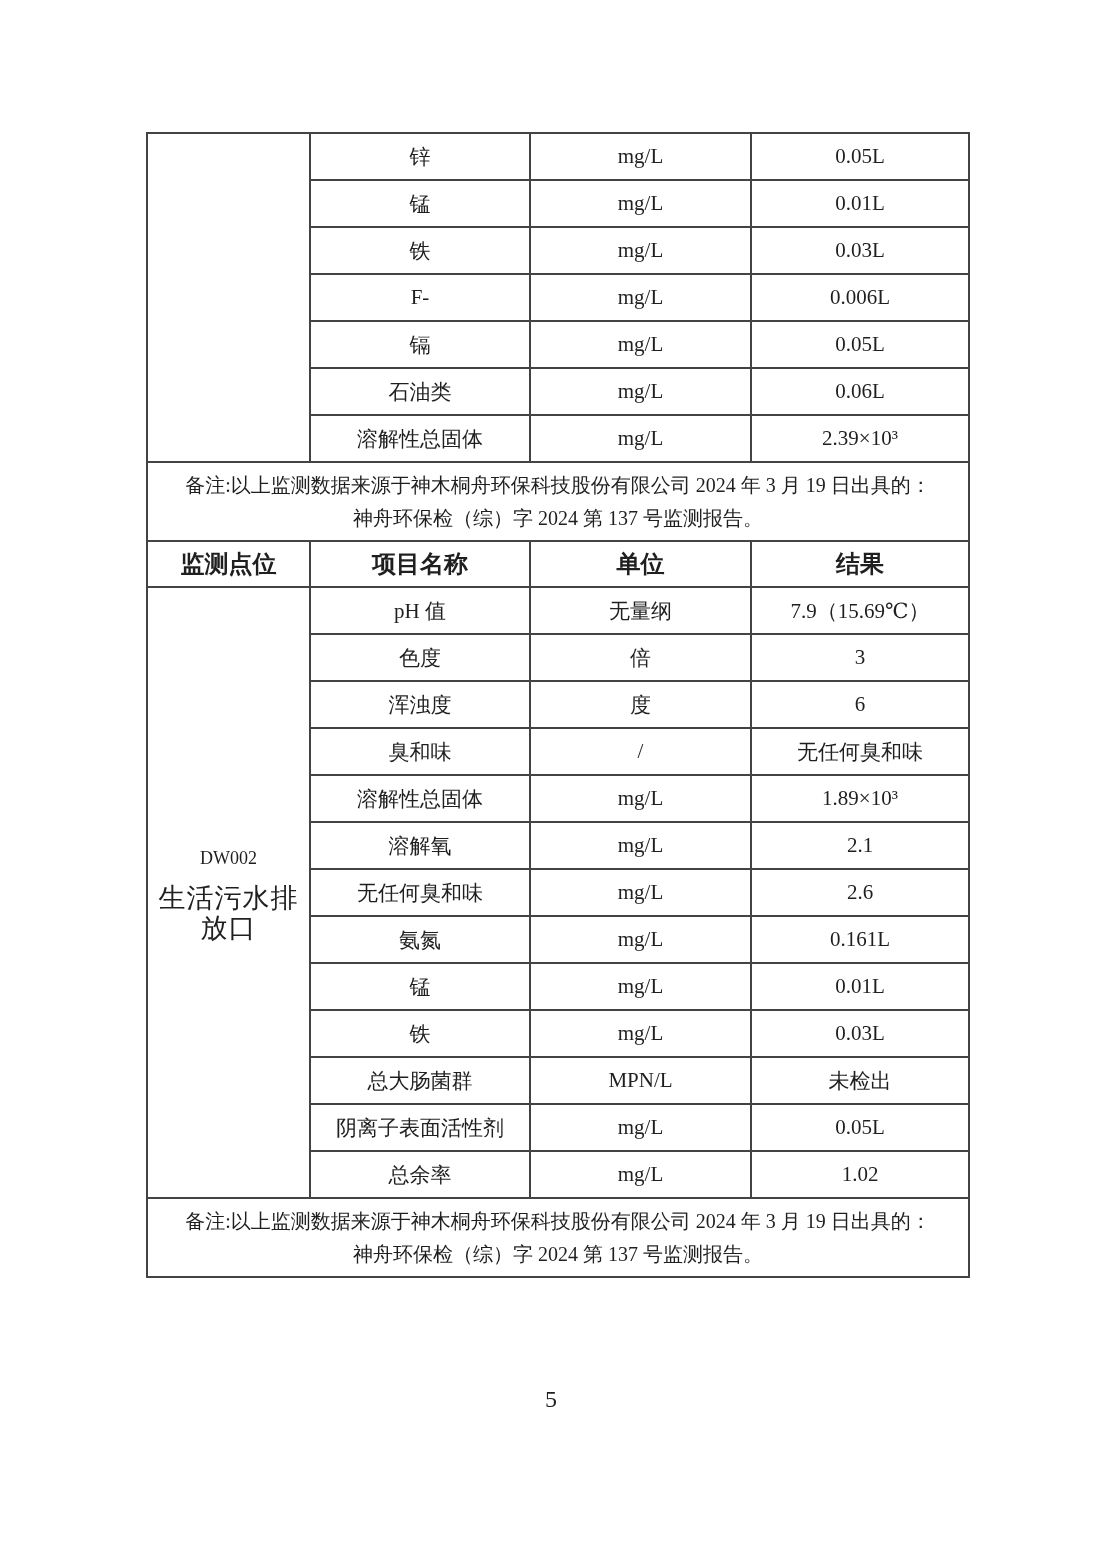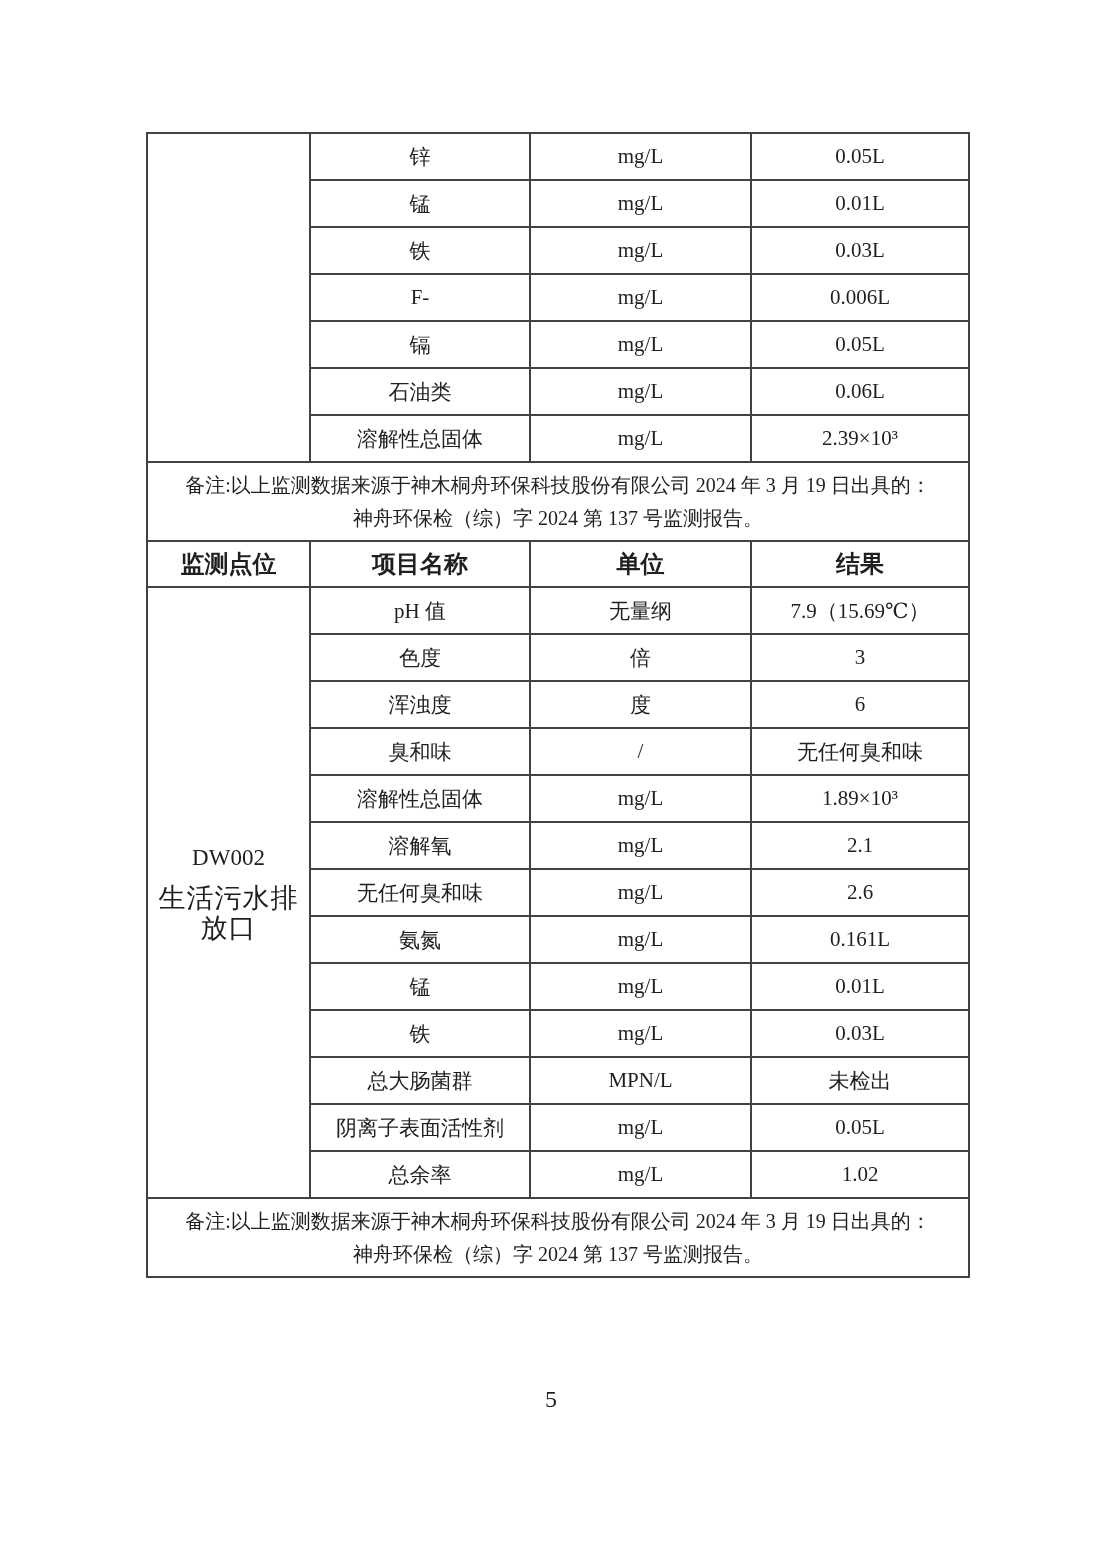--- a/index.html
+++ b/index.html
@@ -50,21 +50,21 @@
   .note-line {
     display: block;
     white-space: nowrap;
     font-size: 20px;
     line-height: 33px;
     text-align: center;
   }
   .point-cell { vertical-align: middle; }
   .point-code {
     display: block;
-    font-size: 23px;
+    font-size: 18px;
     line-height: 30px;
     margin-bottom: 10px;
   }
   .point-name {
     display: block;
     font-size: 27px;
     line-height: 30px;
     letter-spacing: 1px;
   }
   .page-number {

